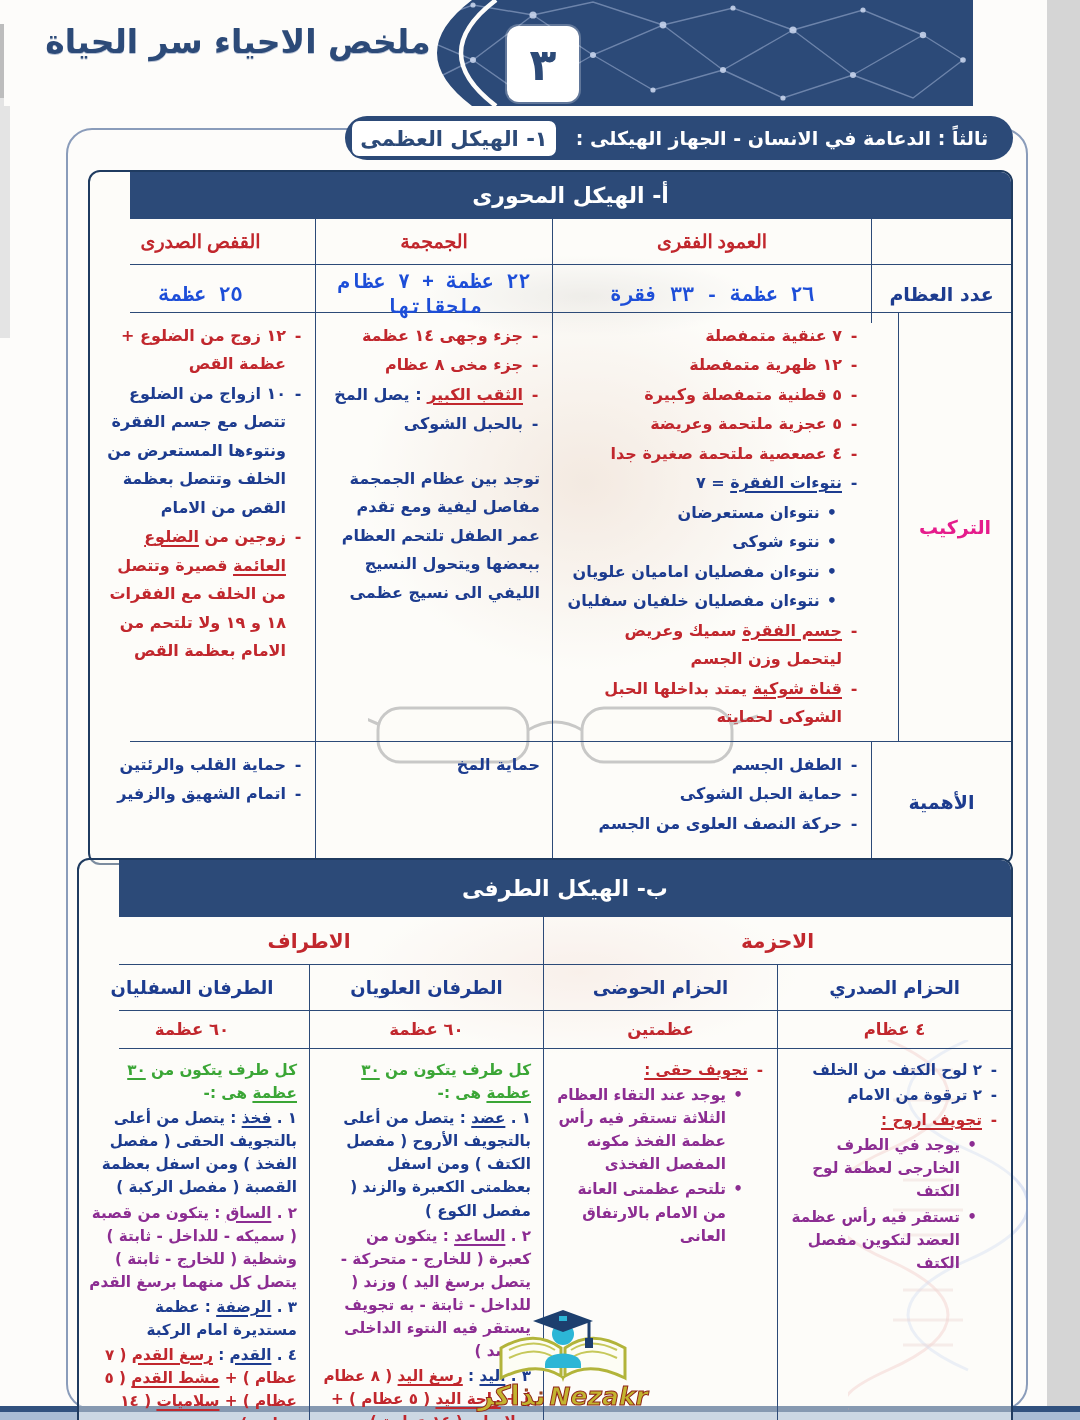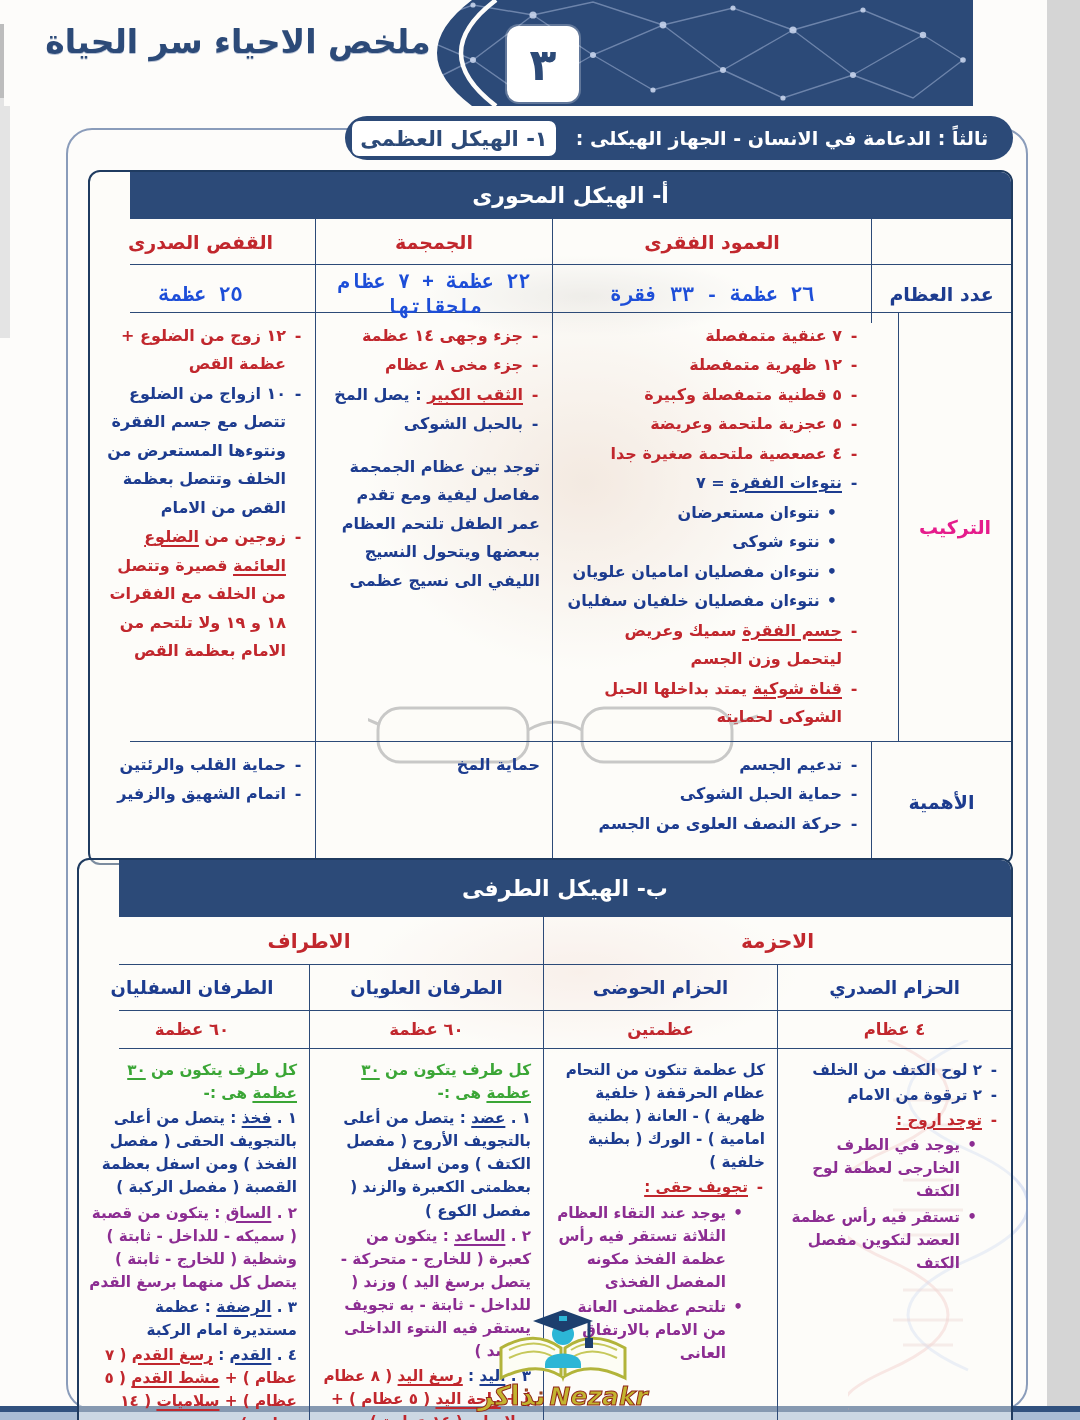--- a/index.html
+++ b/index.html
@@ -80,38 +80,38 @@
   .ta-imp{min-height:122px;}
 
   .table-b{left:77px;top:858px;width:936px;}
   .table-b .tbl-title{height:56px;}
   .tb-cols{grid-template-columns:234px 234px 234px 234px;}
   .tb-groups{grid-template-columns:468px 468px;height:48px;}
   .tb-head{height:46px;}
   .tb-count{height:38px;}
   .tb-content{min-height:384px;}
 
-  .col-head{color:#c1272d;font-size:19px;}
+  .col-head{color:#c1272d;font-size:19px;font-family:Liberation Serif, serif;}
   .row-label{font-size:19px;color:#1d3c8f;}
   .row-label.mag{color:#e51c8c;margin-left:27px;}
   .count-val{color:#1d4ed8;font-size:20px;font-family:Liberation Mono, monospace;}
   .count-red{color:#c1272d;font-size:16.5px;}
   .group-head{color:#c1272d;font-size:20px;}
   .sub-head{color:#1d3c8f;font-size:18px;}
 
   
   .cell-list{padding:8px 12px;}
   .table-a .cell-list{font-size:16px;}
   .table-b .cell-list{font-size:15.2px;}
   .li{display:flex;gap:7px;align-items:flex-start;}
   .table-a .li{line-height:1.78;margin:1px 0;}
   .table-b .li{line-height:1.52;margin:2px 0;}
   .li .mk{flex:0 0 auto;min-width:10px;text-align:center;}
   .li.m-dot{margin-inline-start:22px;}
-  .li.gap{margin-top:14px;}
+  .li.gap{margin-top:26px;}
   .tx{min-width:0;}
   .c-red{color:#c1272d;}
   .c-blue{color:#1d3c8f;}
   .c-purple{color:#8c2d92;}
   .c-green{color:#3ba636;}
   .u{text-decoration:underline;text-underline-offset:3px;text-decoration-thickness:1.5px;}
 
   
   .logo{position:absolute;left:468px;top:1308px;width:190px;z-index:30;text-align:center;pointer-events:none;}
   .logo-text{margin-top:-6px;font-size:27px;color:#c3b42f;-webkit-text-stroke:1px #8e2416;letter-spacing:0;}
@@ -294,21 +294,21 @@
             <span class="tx"><span class="c-red">زوجين من </span><span class="c-red u">الضلوع العائمة</span><span class="c-red"> قصيرة وتتصل من الخلف مع الفقرات ١٨ و ١٩ ولا تلتحم من الامام بعظمة القص</span></span>
           </div>
         </div>
     </div>
 
     <div class="trow ta-cols ta-imp">
       <div class="tcell center row-label">الأهمية</div>
       <div class="tcell cell-list">
           <div class="li m-dash">
             <span class="mk c-blue">-</span>
-            <span class="tx"><span class="c-blue">تدعيم الجسم</span></span>
+            <span class="tx"><span class="c-blue">الطفل الجسم</span></span>
           </div>
           <div class="li m-dash">
             <span class="mk c-blue">-</span>
             <span class="tx"><span class="c-blue">حماية الحبل الشوكى</span></span>
           </div>
           <div class="li m-dash">
             <span class="mk c-blue">-</span>
             <span class="tx"><span class="c-blue">حركة النصف العلوى من الجسم</span></span>
           </div>
         </div>
@@ -357,35 +357,32 @@
           <div class="li m-dash">
             <span class="mk c-blue">-</span>
             <span class="tx"><span class="c-blue">٢ لوح الكتف من الخلف</span></span>
           </div>
           <div class="li m-dash">
             <span class="mk c-blue">-</span>
             <span class="tx"><span class="c-blue">٢ ترقوة من الامام</span></span>
           </div>
           <div class="li m-dash">
             <span class="mk c-red">-</span>
-            <span class="tx"><span class="c-red u">توجد اروح :</span></span>
+            <span class="tx"><span class="c-red u">تجويف اروح :</span></span>
           </div>
           <div class="li m-dot">
             <span class="mk c-purple">•</span>
             <span class="tx"><span class="c-purple">يوجد في الطرف الخارجى لعظمة لوح الكتف</span></span>
           </div>
           <div class="li m-dot">
             <span class="mk c-purple">•</span>
             <span class="tx"><span class="c-purple">تستقر فيه رأس عظمة العضد لتكوين مفصل الكتف</span></span>
           </div>
         </div>
       <div class="tcell cell-list">
-          <div class="li m-none">
-            <span class="tx"><span class="c-blue">كل عظمة تتكون من التحام عظام الحرقفة ( خلفية ظهرية ) - العانة ( بطنية امامية ) - الورك ( بطنية خلفية )</span></span>
-          </div>
           <div class="li m-dash">
             <span class="mk c-red">-</span>
             <span class="tx"><span class="c-red u">تجويف حقى :</span></span>
           </div>
           <div class="li m-dot">
             <span class="mk c-purple">•</span>
             <span class="tx"><span class="c-purple">يوجد عند التقاء العظام الثلاثة تستقر فيه رأس عظمة الفخذ مكونه المفصل الفخذى</span></span>
           </div>
           <div class="li m-dot">
             <span class="mk c-purple">•</span>

